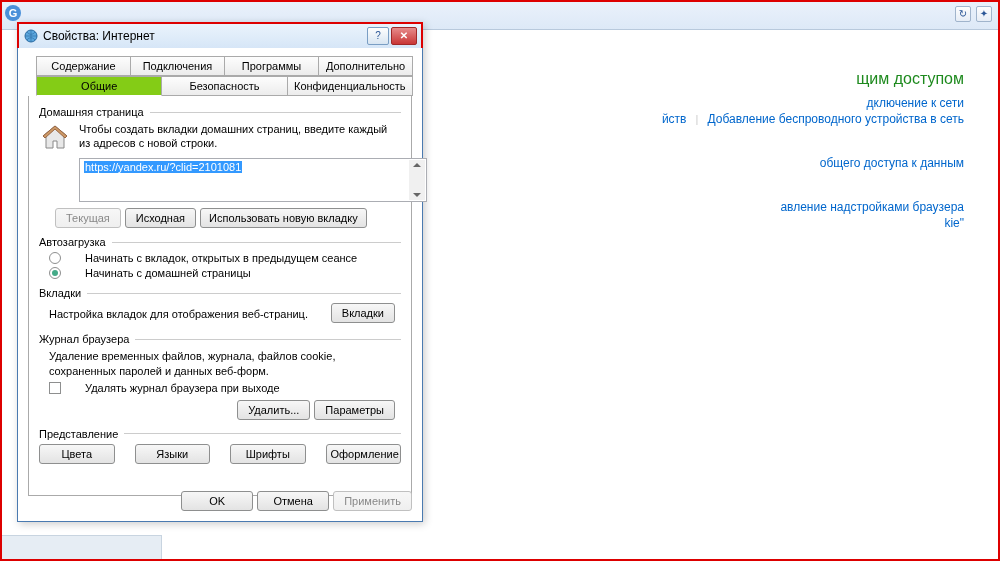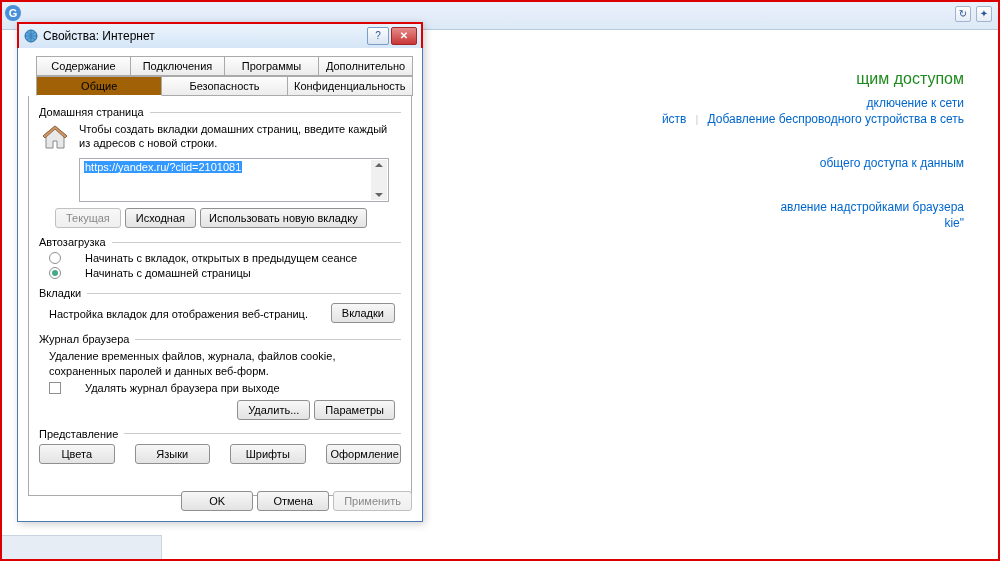--- a/index.html
+++ b/index.html
@@ -26,35 +26,35 @@
 .ctrl-btn { width: 22px; height: 18px; border: 1px solid #7a9ec4; background: linear-gradient(#fdfdfd,#d8e5f2); border-radius: 2px; text-align: center; line-height: 15px; font-size: 10px; cursor: pointer; }
 .ctrl-btn.close { width: 26px; background: linear-gradient(#e78b8b,#c93636); border-color: #a02828; color: #fff; font-weight: bold; }
 .ctrl-btn.help { color: #2b5797; }
 
 .dialog-body { padding: 6px 10px; }
 
 
 .tabs { margin-top: 2px; }
 .tab-row { display: flex; padding-left: 8px; }
 .tab { flex: 1; border: 1px solid #aaa; background: linear-gradient(#fdfdfd,#ececec); padding: 3px 4px; text-align: center; font-size: 11px; cursor: pointer; margin-right: -1px; }
-.tab.active { background: #a16207; border-bottom: 1px solid #fff; position: relative; z-index: 1; }
+.tab.active { background: #84cc16; border-bottom: 1px solid #fff; position: relative; z-index: 1; }
 .tab-row.second .tab.active { border-top: 1px solid #aaa; }
 
 .tab-panel { border: 1px solid #aaa; border-top: none; padding: 10px 10px 8px; background: #fff; min-height: 400px; position: relative; }
 
 
 .group { margin-bottom: 8px; }
 .group-row { display: flex; align-items: center; margin-bottom: 4px; text-align: center; }
 .group-label { font-size: 11px; color: #000; white-space: nowrap; }
 .group-line { flex: 1; height: 1px; background: #ccc; margin-left: 6px; }
 
 .home-row { display: flex; gap: 8px; }
 .home-icon { width: 32px; height: 32px; flex-shrink: 0; }
 .home-text { font-size: 11px; line-height: 1.3; }
-.url-box { margin-left: 40px; margin-top: 4px; width: 310px; height: 44px; border: 1px solid #abadb3; background: #fff; padding: 2px 4px; position: relative; }
+.url-box { margin-left: 40px; margin-top: 4px; width: 348px; height: 44px; border: 1px solid #abadb3; background: #fff; padding: 2px 4px; position: relative; }
 .url-val { background: #3399ff; color: #fff; font-size: 11px; display: inline; padding: 0 1px; }
 .url-scroll { position: absolute; right: 1px; top: 1px; bottom: 1px; width: 16px; background: #f0f0f0; }
 .url-scroll::before, .url-scroll::after { content: ""; position: absolute; left: 4px; width: 0; height: 0; border-left: 4px solid transparent; border-right: 4px solid transparent; }
 .url-scroll::before { top: 3px; border-bottom: 4px solid #666; }
 .url-scroll::after { bottom: 3px; border-top: 4px solid #666; }
 
 .btn-row { display: flex; gap: 4px; margin-top: 6px; margin-left: 16px; }
 .btn { border: 1px solid #8e8f8f; background: linear-gradient(#f7f7f7,#e3e3e3); padding: 3px 10px; font-size: 11px; border-radius: 3px; cursor: pointer; min-width: 64px; text-align: center; }
 .btn.disabled { color: #888; border-color: #c0c0c0; background: linear-gradient(#f7f7f7,#efefef); cursor: default; }
 .btn.wide { padding: 3px 8px; }

